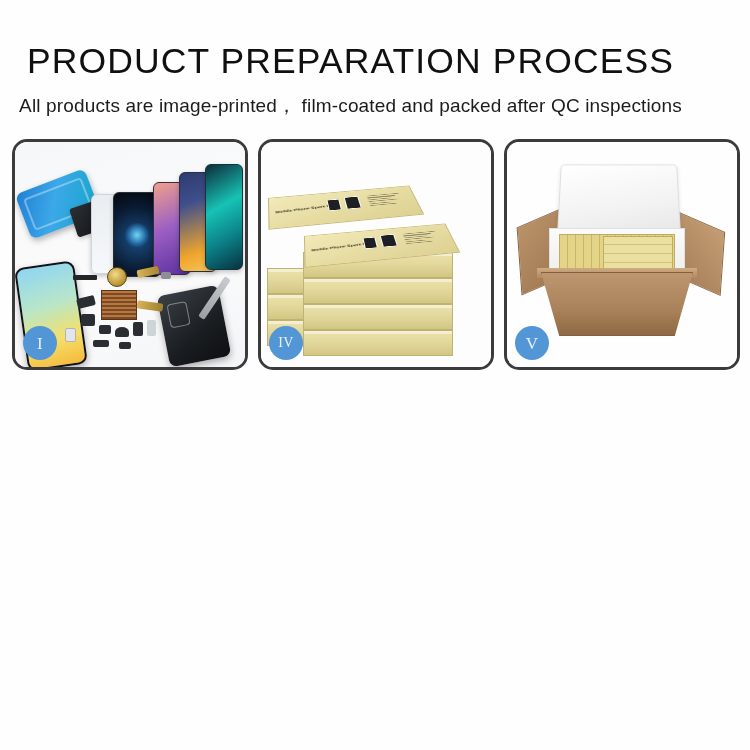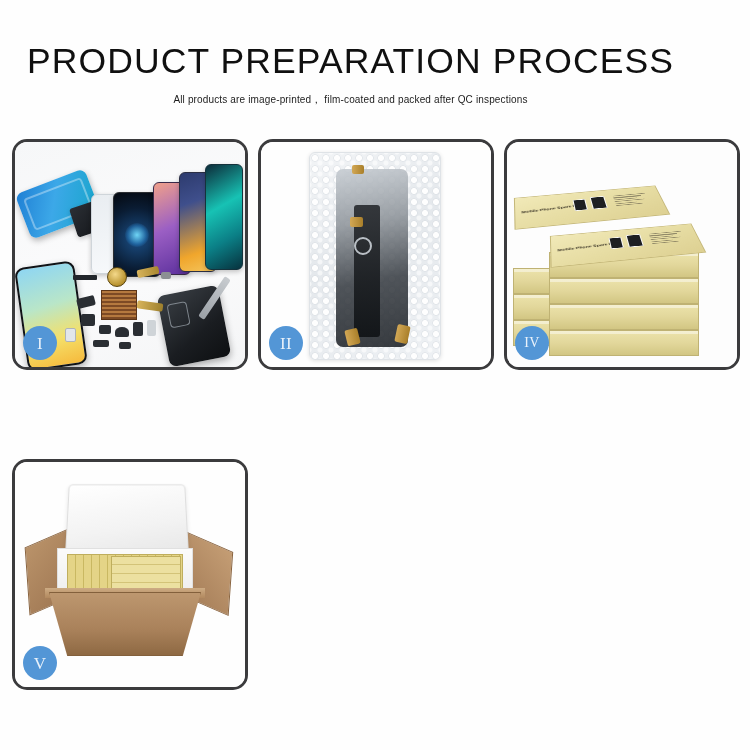--- a/index.html
+++ b/index.html
@@ -17,21 +17,21 @@
     margin-top:41px;
     font-size:35.5px;
     letter-spacing:1.1px;
     color:#101010;
     font-weight:400;
     font-family:"Liberation Sans", sans-serif;
     white-space:nowrap;
   }
   .subtitle {
     margin-top:11px;
-    font-size:10px;
+    font-size:19px;
     color:#1c1c1c;
     letter-spacing:.15px;
     white-space:nowrap;
   }
 
   
   .grid {
     position:absolute; left:12px; top:139px;
     width:728px; height:556px;
     display:grid;
@@ -384,34 +384,20 @@
         <div class="sp sp5"></div>
         <div class="sp sp6"></div>
         <div class="sp sp7"></div>
         <div class="sp sp8"></div>
         <div class="sp sp9"></div>
         <div class="sp sp10"></div>
       </div>
       <div class="badge">I</div>
     </div>
 
-    <div class="card">
-      <div class="card-inner p2">
-        <div class="bubble-bag">
-          <div class="inner-part"></div>
-          <div class="flexstrip"></div>
-          <div class="ring"></div>
-          <div class="goldtab gt1"></div>
-          <div class="goldtab gt2"></div>
-          <div class="goldtab gt3"></div>
-          <div class="goldtab gt4"></div>
-        </div>
-      </div>
-      <div class="badge">II</div>
-    </div>
 
 
     <div class="card">
       <div class="card-inner p4">
         <div class="stack">
 
           <div class="sbox" style="left:2px;  top:112px;"></div>
           <div class="sbox" style="left:2px;  top:138px;"></div>
           <div class="sbox" style="left:2px;  top:164px;"></div>
 

